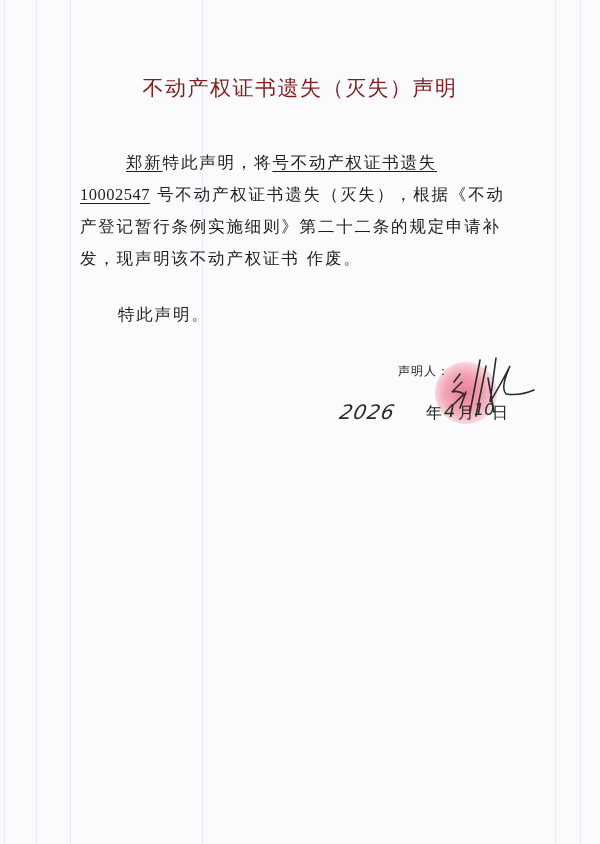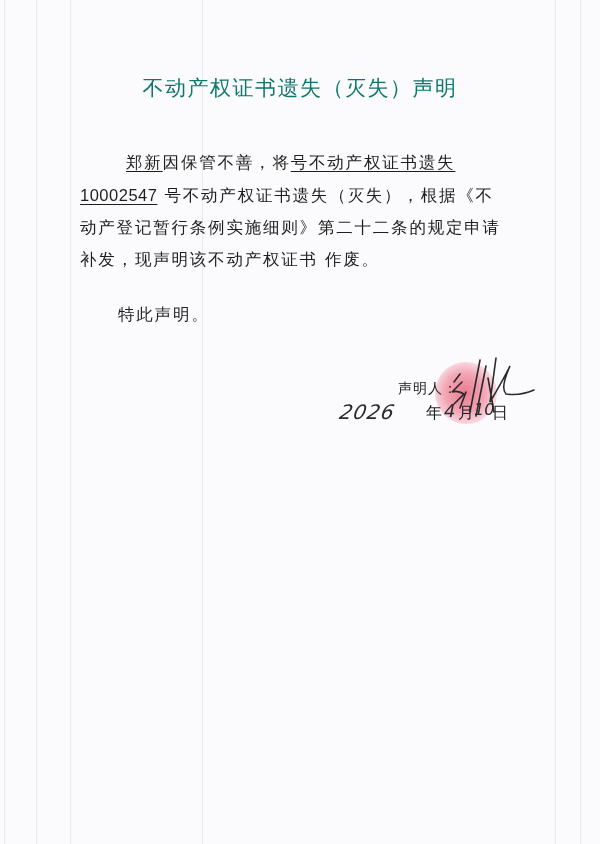--- a/index.html
+++ b/index.html
@@ -29,21 +29,21 @@
     }
     .title {
       position: absolute;
       top: 74px;
       left: 0;
       width: 600px;
       text-align: center;
       font-family: "DejaVu Sans", "Liberation Sans", sans-serif;
       font-size: 21px;
       letter-spacing: 1.5px;
-      color: #0f766e;
+      color: #7f1d1d;
     }
     .para {
       position: absolute;
       left: 80px;
       width: 430px;
       font-size: 16.5px;
       line-height: 32px;
       letter-spacing: 1.8px;
       color: #1e1e1e;
     }
@@ -54,21 +54,21 @@
     .para.closing {
       top: 299px;
       text-indent: 38px;
     }
     .u {
       text-decoration: underline;
       text-underline-offset: 3px;
       text-decoration-thickness: 1px;
     }
     .num {
-      font-family: Liberation Sans, sans-serif;
+      font-family: Liberation Serif, serif;
       letter-spacing: 0.5px;
     }
     .sig-block {
       position: absolute;
       left: 370px;
       top: 360px;
       width: 200px;
       height: 80px;
     }
     .fingerprint {
@@ -76,23 +76,23 @@
       left: 65px;
       top: 2px;
       width: 62px;
       height: 62px;
       border-radius: 50%;
       background: radial-gradient(circle at 48% 50%, rgba(228, 80, 110, 0.75) 0%, rgba(236, 110, 135, 0.6) 45%, rgba(245, 160, 180, 0.25) 75%, rgba(255, 255, 255, 0) 100%);
     }
     .declarant-label {
       position: absolute;
       left: 28px;
-      top: 20px;
+      top: 3px;
       font-family: Liberation Serif, serif;
-      font-size: 14px;
+      font-size: 12px;
       letter-spacing: 1px;
       color: #222;
     }
     .signature {
       position: absolute;
       left: 70px;
       top: -8px;
       width: 100px;
       height: 70px;
     }
@@ -131,21 +131,21 @@
 <div class="page">
   <div class="streak" style="left:4px"></div>
   <div class="streak" style="left:36px"></div>
   <div class="streak" style="left:70px"></div>
   <div class="streak" style="left:202px"></div>
   <div class="streak" style="left:555px"></div>
   <div class="streak" style="left:580px"></div>
 
   <div class="title">不动产权证书遗失（灭失）声明</div>
 
-  <div class="para body"><span class="u">郑新</span><span>因保管不善，将</span><span class="u"><span>号不动产权证书遗失</span> <span class="num">10002547</span></span> <span>号不动产权证书遗失（灭失），根据《不动产登记暂行条例实施细则》第二十二条的规定申请补发，现声明该不动产权证书 作废。</span></div>
+  <div class="para body"><span class="u">郑新</span><span>特此声明，将</span><span class="u"><span>号不动产权证书遗失</span> <span class="num">10002547</span></span> <span>号不动产权证书遗失（灭失），根据《不动产登记暂行条例实施细则》第二十二条的规定申请补发，现声明该不动产权证书 作废。</span></div>
 
   <div class="para closing">特此声明。</div>
 
   <div class="sig-block">
     <div class="fingerprint"></div>
     <div class="declarant-label">声明人：</div>
     <svg class="signature" viewBox="0 0 100 70">
       <path d="M20 22 L14 30 M22 30 L12 40 Q18 38 24 42 L14 52 M26 40 L20 56" stroke="#2a2a2a" stroke-width="1.6" fill="none" stroke-linecap="round"></path>
       <path d="M40 8 L30 60 M46 14 L36 64 M48 26 L54 60 M56 6 L50 50 Q62 30 70 14 Q60 36 66 42 Q80 44 94 38" stroke="#2a2a2a" stroke-width="1.6" fill="none" stroke-linecap="round"></path>
     </svg>

